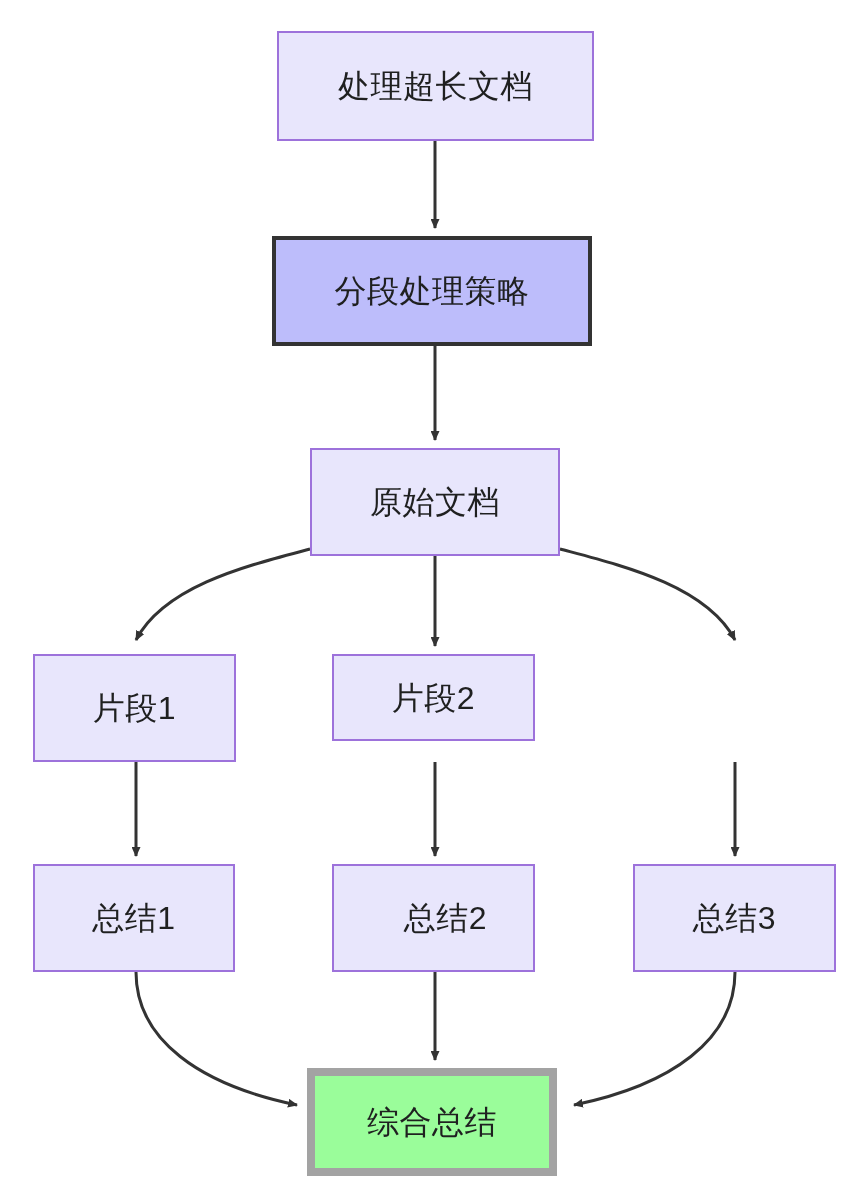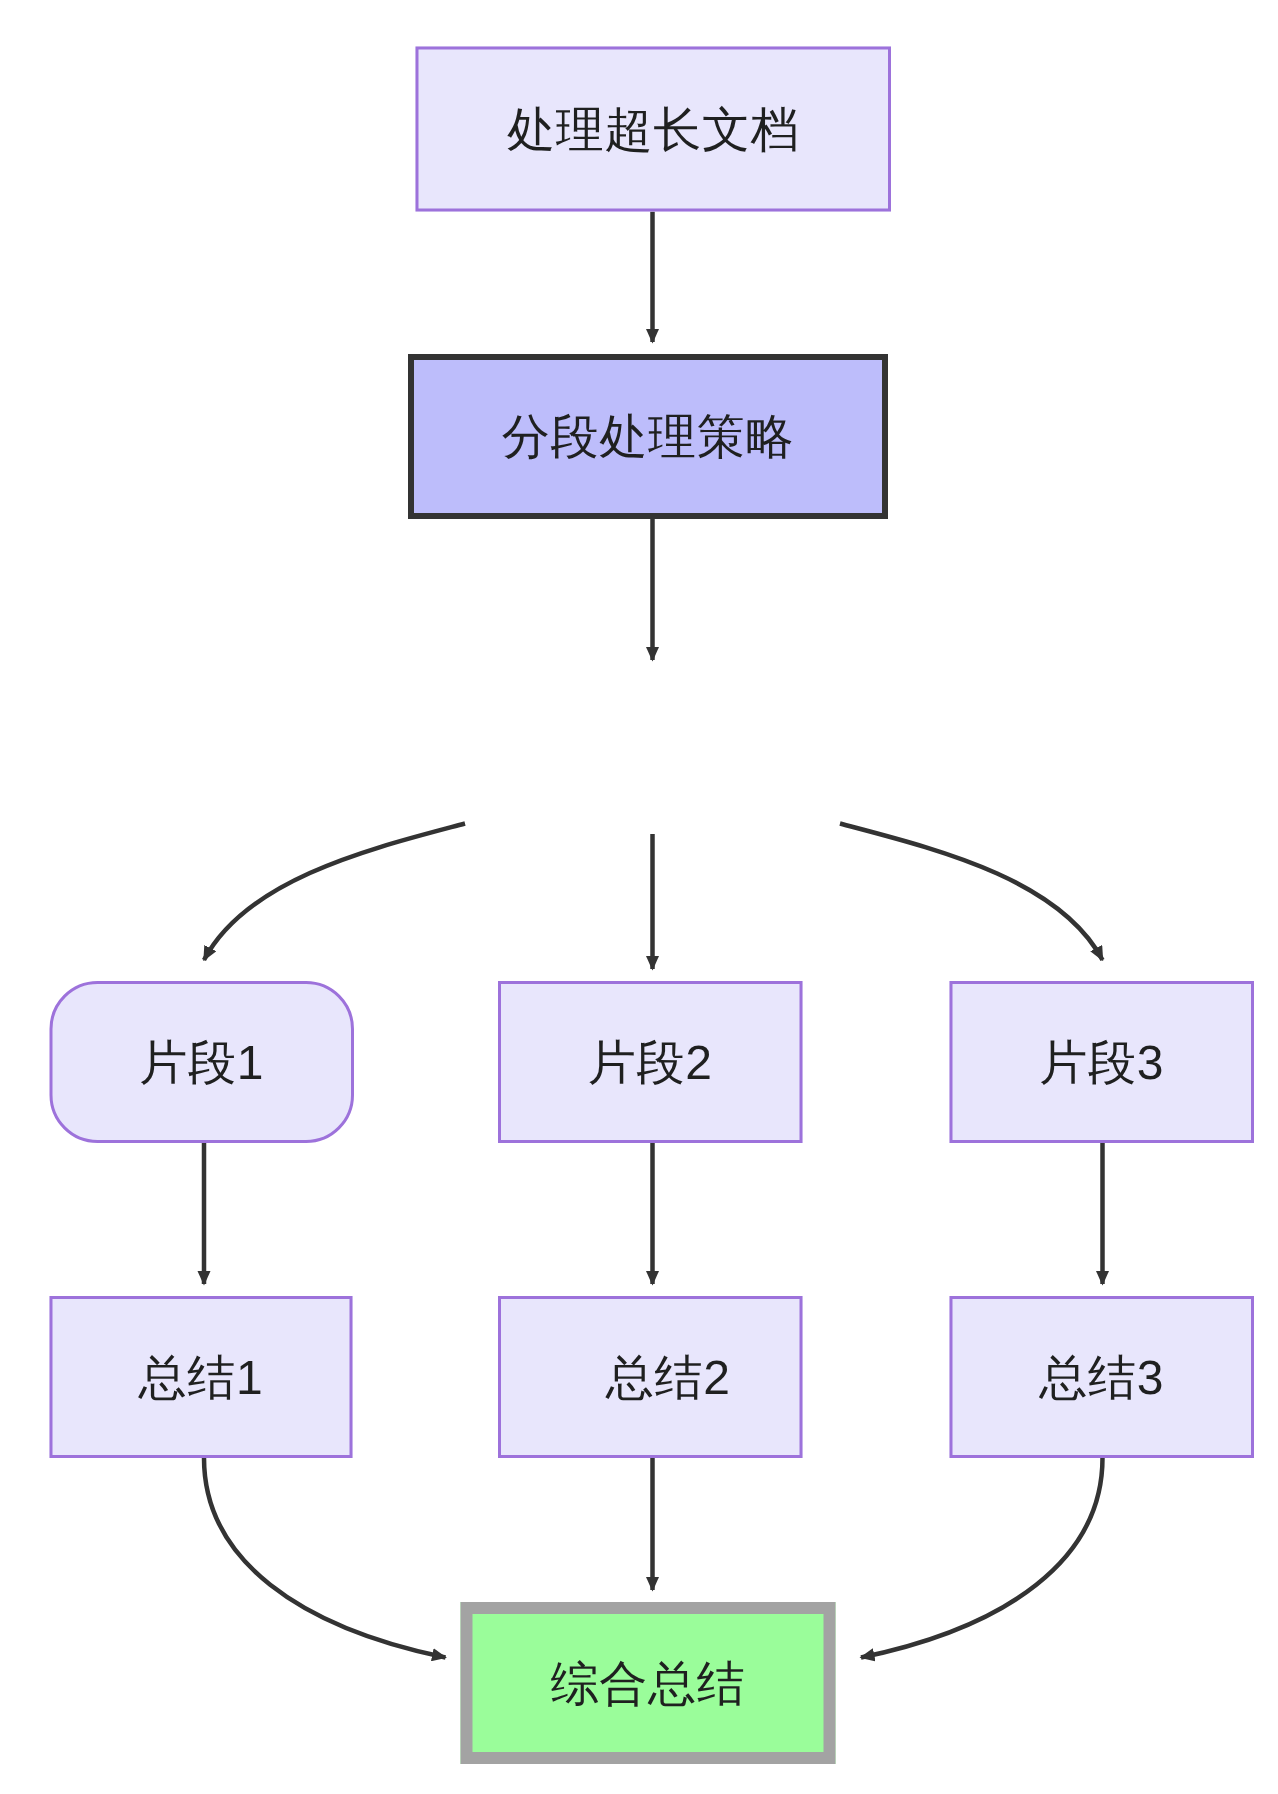--- a/index.html
+++ b/index.html
@@ -93,32 +93,32 @@
   </svg>
 
   <div class="node node-light" style="left:277px; top:31px; width:317px; height:110px;">
     <span class="node-label">处理超长文档</span>
   </div>
 
   <div class="node node-emphasis" style="left:272px; top:236px; width:320px; height:110px;text-align:center;">
     <span class="node-label">分段处理策略</span>
   </div>
 
+  <div class="node node-light" style="left:310px; top:448px; width:250px; height:108px;">
+    <span class="node-label">原始文档</span>
+  </div>
 
-  <div class="node node-light" style="left:33px; top:654px; width:203px; height:108px;border-radius:32px;">
+  <div class="node node-light" style="left:33px; top:654px; width:203px; height:108px;">
     <span class="node-label">片段1</span>
   </div>
 
-  <div class="node node-light" style="left:332px; top:654px; width:203px; height:108px;">
+  <div class="node node-light" style="left:332px; top:654px; width:203px; height:87px;">
     <span class="node-label">片段2</span>
   </div>
 
-  <div class="node node-light" style="left:633px; top:654px; width:203px; height:108px;">
-    <span class="node-label">片段3</span>
-  </div>
 
   <div class="node node-light" style="left:33px; top:864px; width:202px; height:108px;">
     <span class="node-label">总结1</span>
   </div>
 
   <div class="node node-light" style="left:332px; top:864px; width:203px; height:108px;padding-left:24px;">
     <span class="node-label">总结2</span>
   </div>
 
   <div class="node node-light" style="left:633px; top:864px; width:203px; height:108px;">

